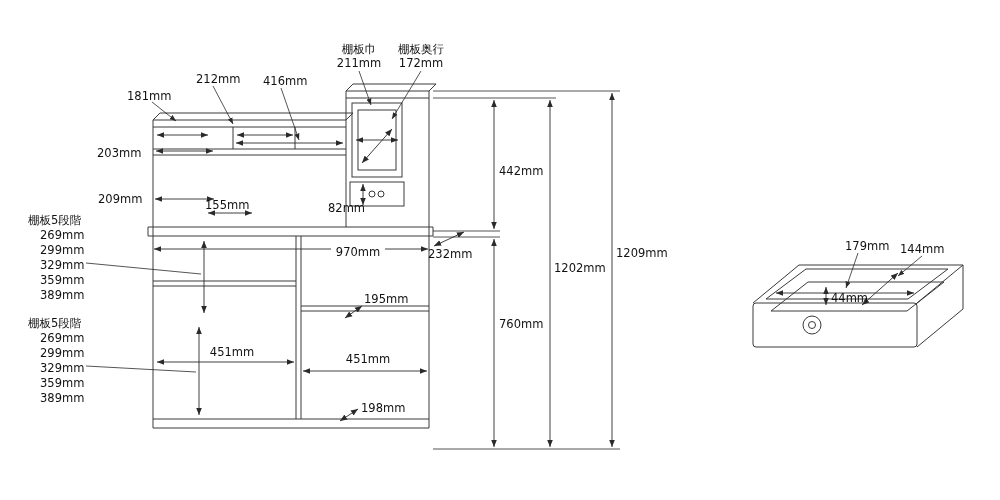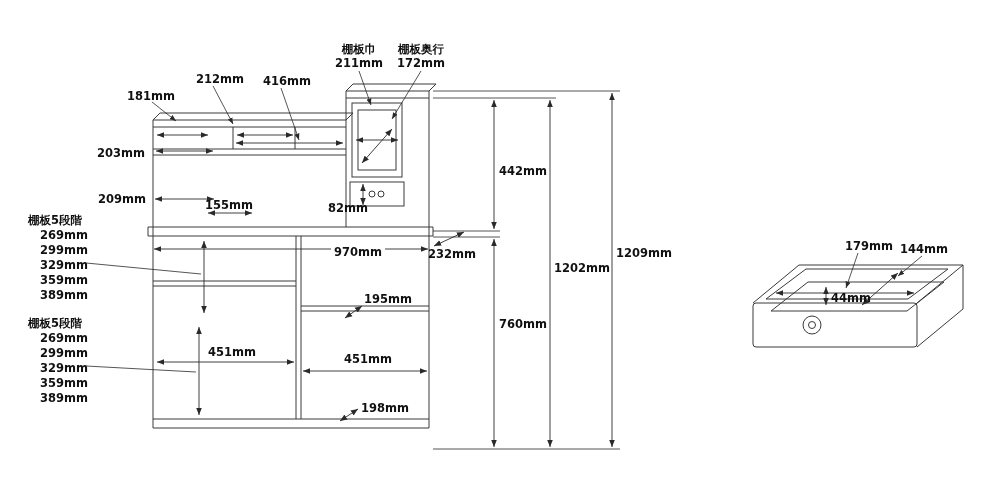--- a/index.html
+++ b/index.html
@@ -1,17 +1,17 @@
 <!DOCTYPE html>
 <html><head>
 <meta charset="utf-8">
 <style>
   html,body{margin:0;padding:0;background:#ffffff;}
   .canvas{position:relative;width:1000px;height:500px;background:#ffffff;overflow:hidden;
-          font-family:"DejaVu Sans","Liberation Sans",sans-serif;font-weight:bold;}
+          font-family:"DejaVu Sans","Liberation Sans",sans-serif;}
   svg{display:block;}
   .line{stroke:#3a3a3a;stroke-width:1;fill:none;}
   .ext{stroke:#2a2a2a;stroke-width:0.8;fill:none;}
   .darr{stroke:#2a2a2a;stroke-width:0.9;fill:none;marker-start:url(#ah);marker-end:url(#ah);}
   .lead{stroke:#2a2a2a;stroke-width:0.8;fill:none;marker-end:url(#ah);}
   .plain{stroke:#2a2a2a;stroke-width:0.8;fill:none;}
   .lbl{font-family:"DejaVu Sans","Liberation Sans",sans-serif;font-size:11.5px;fill:#111111;}
   .lblbg{fill:#ffffff;}
 </style>
 </head>

